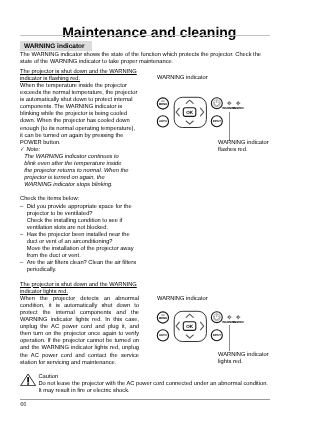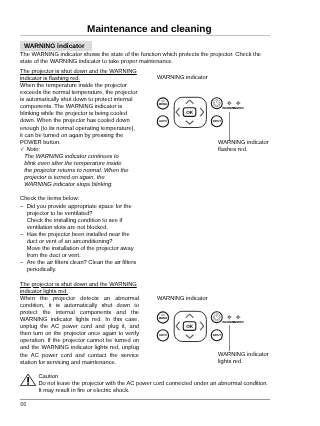--- a/index.html
+++ b/index.html
@@ -2,21 +2,21 @@
 <html><head>
 <meta charset="utf-8">
 <style>
   html,body{margin:0;padding:0;background:#fff;}
   *{-webkit-font-smoothing:antialiased;text-rendering:geometricPrecision;}
   body{width:300px;height:426px;
        font-family:"Liberation Sans",sans-serif;color:#000;}
   .page{position:relative;width:300px;height:426px;overflow:hidden;background:#fff;}
 
   .hdr-title{position:absolute;left:24.3px;top:24.2px;width:250px;
-             font-size:10px;font-weight:bold;text-align:center;}
+             font-size:14px;font-weight:bold;text-align:center;}
   .hdr-rule{position:absolute;left:20.3px;top:35px;width:249.7px;height:1.4px;background:#c4c4c4;}
 
   .secbox{position:absolute;left:20px;top:40.7px;width:72.3px;height:10.2px;background:#dcdcdc;}
   .secbox span{position:absolute;left:3.9px;top:2.6px;font-size:6.5px;font-weight:bold;letter-spacing:0;}
 
   .intro{position:absolute;left:20px;top:52.2px;width:252px;
          font-size:5.72px;line-height:7.1px;}
 
   .colL{position:absolute;left:20px;top:68.8px;width:119px;
         font-size:5.72px;line-height:7.1px;}

